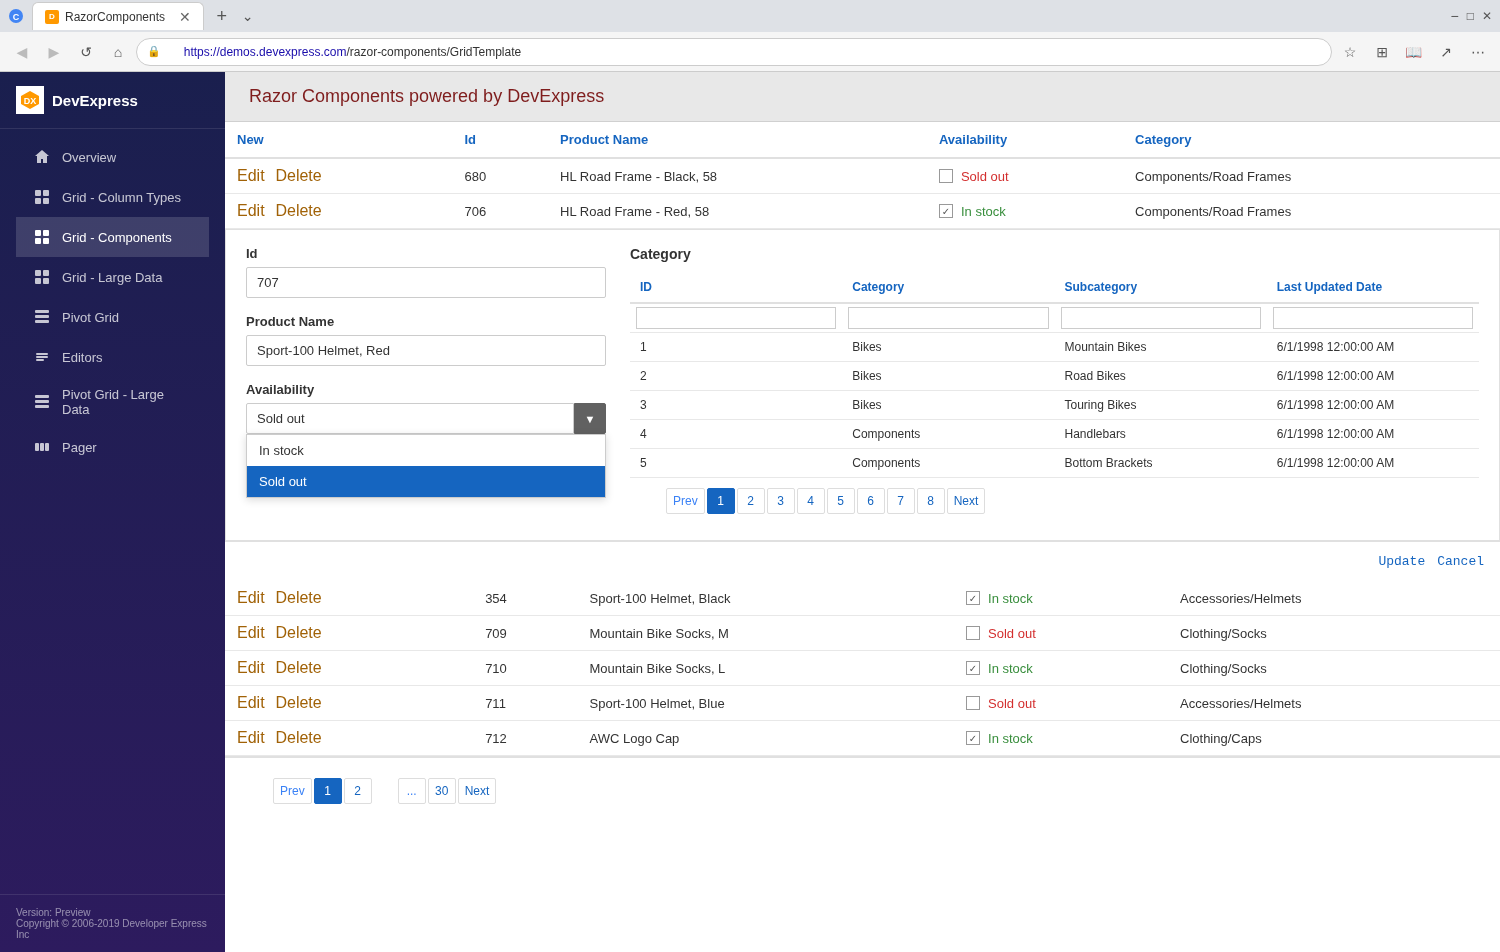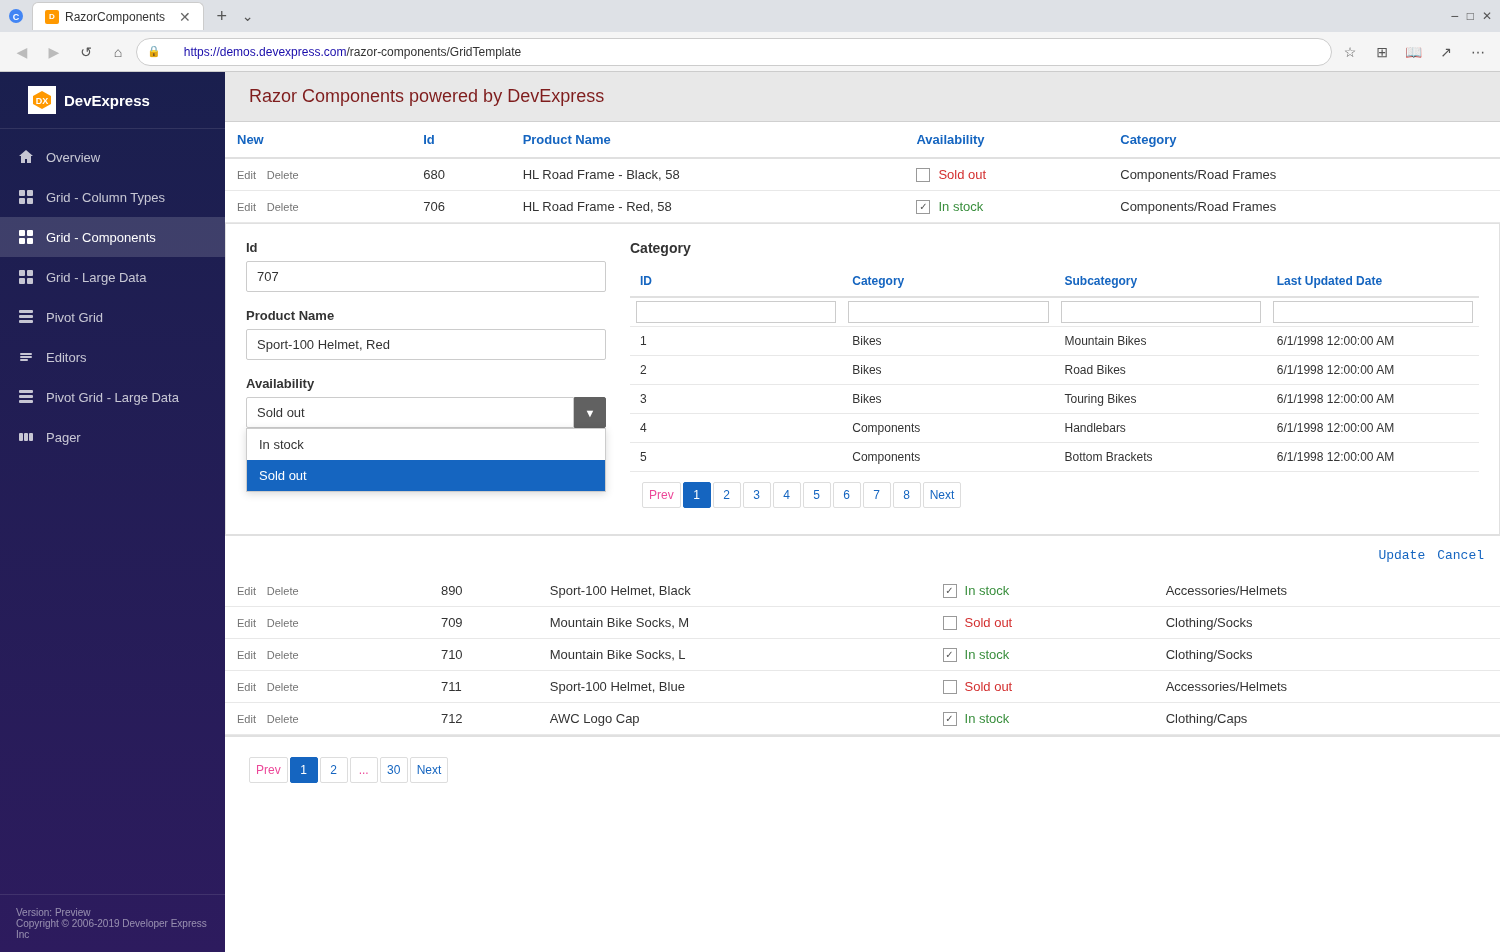--- a/index.html
+++ b/index.html
@@ -21,44 +21,44 @@
     .address-url { flex: 1; color: #333; font-size: 12px; padding-left: 17px; }
     .address-url span { color: #1a0dab; }
     .nav-actions { display: flex; gap: 4px; align-items: center; }
     .nav-action-btn { width: 28px; height: 28px; display: flex; align-items: center; justify-content: center; color: #555; cursor: pointer; font-size: 14px; }
 
     
     .app-layout { display: flex; flex: 1; overflow: hidden; }
 
     
     .sidebar { width: 225px; background: linear-gradient(180deg, #1a1f4e 0%, #2d1b5e 100%); flex-shrink: 0; display: flex; flex-direction: column; overflow-y: auto; }
-    .sidebar-logo { display: flex; align-items: center; gap: 8px; padding: 14px 28px; border-bottom: 1px solid rgba(255,255,255,0.1); }
+    .sidebar-logo { display: flex; align-items: center; gap: 8px; padding: 14px 16px; border-bottom: 1px solid rgba(255,255,255,0.1); }
     .logo-icon { width: 28px; height: 28px; background: white; display: flex; align-items: center; justify-content: center; }
     .logo-icon svg { width: 22px; height: 22px; }
     .logo-text { color: white; font-size: 15px; font-weight: bold; }
-    .sidebar-nav { flex: 1; padding: 8px 0; }
+    .sidebar-nav { flex: 1; padding: 8px 16px; }
     .sidebar-item { display: flex; align-items: center; gap: 10px; padding: 10px 16px; color: rgba(255,255,255,0.75); cursor: pointer; font-size: 13px; }
     .sidebar-item.active { background: rgba(255,255,255,0.15); color: white; }
     .sidebar-item-icon { width: 20px; height: 20px; display: flex; align-items: center; justify-content: center; flex-shrink: 0; }
     .sidebar-footer { padding: 12px 16px; color: rgba(255,255,255,0.5); font-size: 10px; border-top: 1px solid rgba(255,255,255,0.1); }
 
     
     .main-content { flex: 1; display: flex; flex-direction: column; overflow: hidden; background: #f5f5f5; }
     .page-header { background: #e8e8e8; padding: 14px 24px; border-bottom: 1px solid #d0d0d0; flex-shrink: 0; }
     .page-title { font-size: 18px; color: #7f1d1d; font-weight: normal; }
 
     
     .content-area { flex: 1; overflow-y: auto; padding: 0; background: white; }
 
     
     .grid-container { background: white; }
     .grid-table { width: 100%; border-collapse: collapse; }
     .grid-table th { padding: 10px 12px; text-align: left; color: #1565c0; font-weight: 600; font-size: 13px; border-bottom: 2px solid #e0e0e0; background: white; cursor: pointer; }
     .grid-table td { padding: 8px 12px; border-bottom: 1px solid #e8e8e8; font-size: 13px; color: #333; vertical-align: middle; }
-    .edit-link, .delete-link { color: #737373; cursor: pointer; text-decoration: none; font-size: 11px; }
+    .edit-link, .delete-link { color: #a16207; cursor: pointer; text-decoration: none; font-size: 16px; }
     .availability-sold { color: #d32f2f; font-size: 13px; }
     .availability-instock { color: #388e3c; font-size: 13px; }
     .checkbox-icon { width: 14px; height: 14px; border: 1px solid #999; display: inline-flex; align-items: center; justify-content: center; margin-right: 4px; background: white; flex-shrink: 0; vertical-align: middle; }
     .checkbox-icon.checked { background: white; }
     .checkbox-check { font-size: 10px; color: #555; }
     .availability-cell { display: flex; align-items: center; gap: 4px; }
 
     
     .edit-form-area { background: white; padding: 16px 20px; border: 1px solid #e0e0e0; margin: 0; display: flex; gap: 24px; }
     .edit-form-left { flex: 0 0 360px; }
@@ -80,21 +80,21 @@
     .sub-grid { width: 100%; border-collapse: collapse; }
     .sub-grid th { padding: 8px 10px; text-align: left; color: #1565c0; font-weight: 600; font-size: 12px; border-bottom: 2px solid #e0e0e0; }
     .sub-grid td { padding: 7px 10px; border-bottom: 1px solid #e8e8e8; font-size: 12px; color: #333; }
     .sub-grid-filter td { padding: 3px 6px; }
     .sub-grid-filter input { width: 100%; padding: 3px 6px; border: 1px solid #ccc; font-size: 12px; }
 
     
     .pager { display: flex; align-items: center; gap: 2px; padding: 10px 12px; }
     .pager-btn { min-width: 28px; height: 26px; display: flex; align-items: center; justify-content: center; border: 1px solid #ddd; border-radius: 2px; cursor: pointer; font-size: 12px; color: #1565c0; background: white; padding: 0 6px; }
     .pager-btn.active { background: #1565c0; color: white; border-color: #1565c0; }
-    .pager-btn.disabled { color: #ec4899; cursor: default; }
+    .pager-btn.disabled { color: #3b82f6; cursor: default; margin-left: 24px; }
 
     
     .action-row { display: flex; justify-content: flex-end; gap: 12px; padding: 12px 16px; background: white; border-top: 1px solid #e0e0e0; font-family: Liberation Mono, monospace; }
     .action-link { color: #1565c0; cursor: pointer; font-size: 13px; }
 
     
     .bottom-pager-area { padding: 10px 12px; background: white; border-top: 2px solid #e0e0e0; }
   </style>
 </head>
 <body>
@@ -411,21 +411,21 @@
         </div>
 
         <table class="grid-table">
           <tbody>
             <tr>
               <td>
                 <a class="edit-link">Edit</a>
                 &nbsp;
                 <a class="delete-link">Delete</a>
               </td>
-              <td>890</td>
+              <td>354</td>
               <td>Sport-100 Helmet, Black</td>
               <td>
                 <div class="availability-cell">
                   <div class="checkbox-icon checked">
                       <span class="checkbox-check">✓</span>
                     </div>
                   <span class="availability-instock">In stock</span>
                 </div>
               </td>
               <td>Accessories/Helmets</td>

